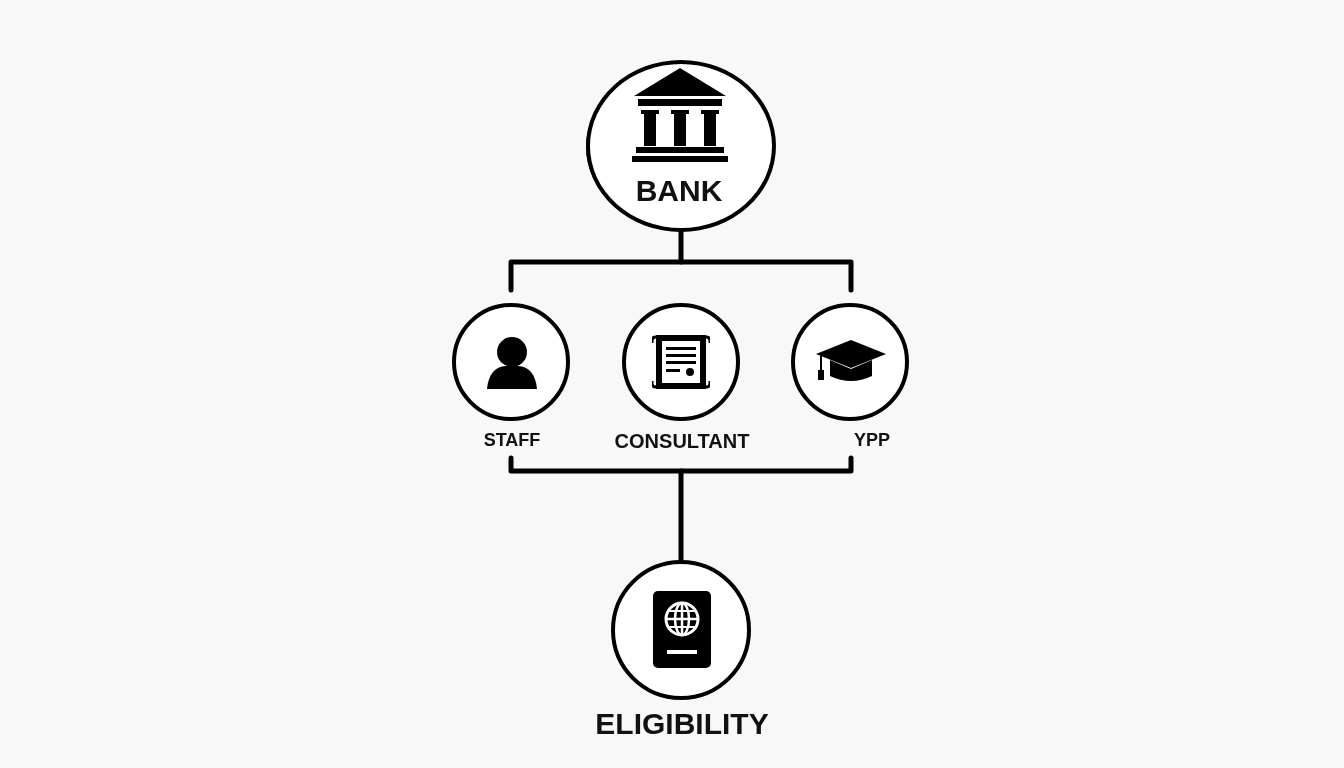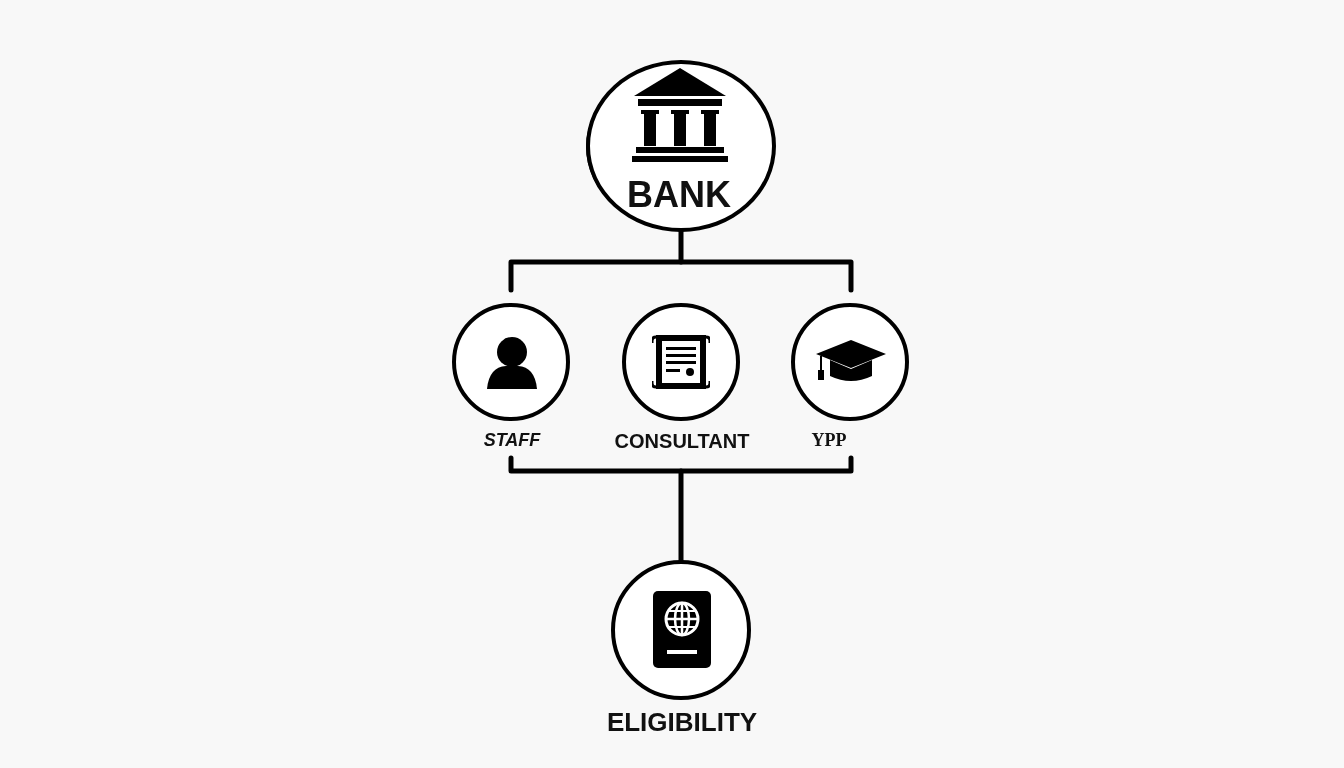--- a/index.html
+++ b/index.html
@@ -30,28 +30,28 @@
   <rect x="8" y="31" width="84" height="7" fill="#000"></rect>
   <rect x="14" y="42" width="12" height="36" fill="#000"></rect>
   <rect x="11" y="42" width="18" height="4" fill="#000"></rect>
   <rect x="44" y="42" width="12" height="36" fill="#000"></rect>
   <rect x="41" y="42" width="18" height="4" fill="#000"></rect>
   <rect x="74" y="42" width="12" height="36" fill="#000"></rect>
   <rect x="71" y="42" width="18" height="4" fill="#000"></rect>
   <rect x="6" y="79" width="88" height="6" fill="#000"></rect>
   <rect x="2" y="88" width="96" height="6" fill="#000"></rect>
 </svg>
-<div class="label" style="left:679px;top:174px;font-size:36px;font-weight:bold;">BANK</div>
+<div class="label" style="left:679px;top:174px;font-size:30px;font-weight:bold;">BANK</div>
 
 <div class="node" style="left:452px;top:303px;width:118px;height:118px;"></div>
 <svg class="icon" style="left:484px;top:334px;" width="56" height="56" viewBox="0 0 56 56">
   <circle cx="28" cy="18" r="15" fill="#000"></circle>
   <path d="M3,55 Q5,33 22,32 L34,32 Q51,33 53,55 Z" fill="#000"></path>
 </svg>
-<div class="label" style="left:512px;top:430px;font-size:18px;font-style:italic;">STAFF</div>
+<div class="label" style="left:512px;top:430px;font-size:18px;">STAFF</div>
 
 <div class="node" style="left:622px;top:303px;width:118px;height:118px;"></div>
 <svg class="icon" style="left:652px;top:333px;" width="58" height="58" viewBox="0 0 58 58">
   <path d="M4,4 Q0,4 0,8 L0,10" stroke="#000" stroke-width="3" fill="none"></path>
   <path d="M54,4 Q58,4 58,8 L58,10" stroke="#000" stroke-width="3" fill="none"></path>
   <path d="M4,54 Q0,54 0,50 L0,48" stroke="#000" stroke-width="3" fill="none"></path>
   <path d="M54,54 Q58,54 58,50 L58,48" stroke="#000" stroke-width="3" fill="none"></path>
   <rect x="4" y="2" width="50" height="54" fill="#000"></rect>
   <rect x="10" y="8" width="38" height="42" fill="#fff"></rect>
   <rect x="14" y="14" width="30" height="3" fill="#000"></rect>
@@ -62,26 +62,26 @@
 </svg>
 <div class="label" style="left:682px;top:430px;font-size:20px;">CONSULTANT</div>
 
 <div class="node" style="left:791px;top:303px;width:118px;height:118px;"></div>
 <svg class="icon" style="left:816px;top:340px;" width="70" height="42" viewBox="0 0 70 42">
   <polygon points="35,0 70,14 35,28 0,14" fill="#000"></polygon>
   <path d="M14,20 L14,36 Q35,46 56,36 L56,20 L35,29 Z" fill="#000"></path>
   <line x1="5" y1="16" x2="5" y2="32" stroke="#000" stroke-width="2"></line>
   <rect x="2" y="30" width="6" height="10" fill="#000"></rect>
 </svg>
-<div class="label" style="left:829px;top:430px;font-size:18px;font-family:Liberation Serif, serif;">YPP</div>
+<div class="label" style="left:872px;top:430px;font-size:18px;">YPP</div>
 
 <div class="node" style="left:611px;top:560px;width:140px;height:140px;"></div>
 <svg class="icon" style="left:653px;top:591px;" width="58" height="77" viewBox="0 0 58 77">
   <rect x="0" y="0" width="58" height="77" rx="5" fill="#000"></rect>
   <circle cx="29" cy="28" r="16" fill="none" stroke="#fff" stroke-width="3"></circle>
   <ellipse cx="29" cy="28" rx="7" ry="16" fill="none" stroke="#fff" stroke-width="2.5"></ellipse>
   <line x1="13" y1="28" x2="45" y2="28" stroke="#fff" stroke-width="2.5"></line>
   <line x1="29" y1="12" x2="29" y2="44" stroke="#fff" stroke-width="2.5"></line>
   <line x1="16" y1="20" x2="42" y2="20" stroke="#fff" stroke-width="2"></line>
   <line x1="16" y1="36" x2="42" y2="36" stroke="#fff" stroke-width="2"></line>
   <rect x="14" y="59" width="30" height="4" fill="#fff"></rect>
 </svg>
-<div class="label" style="left:682px;top:707px;font-size:26px;">ELIGIBILITY</div>
+<div class="label" style="left:682px;top:707px;font-size:30px;">ELIGIBILITY</div>
 
 </body></html>

